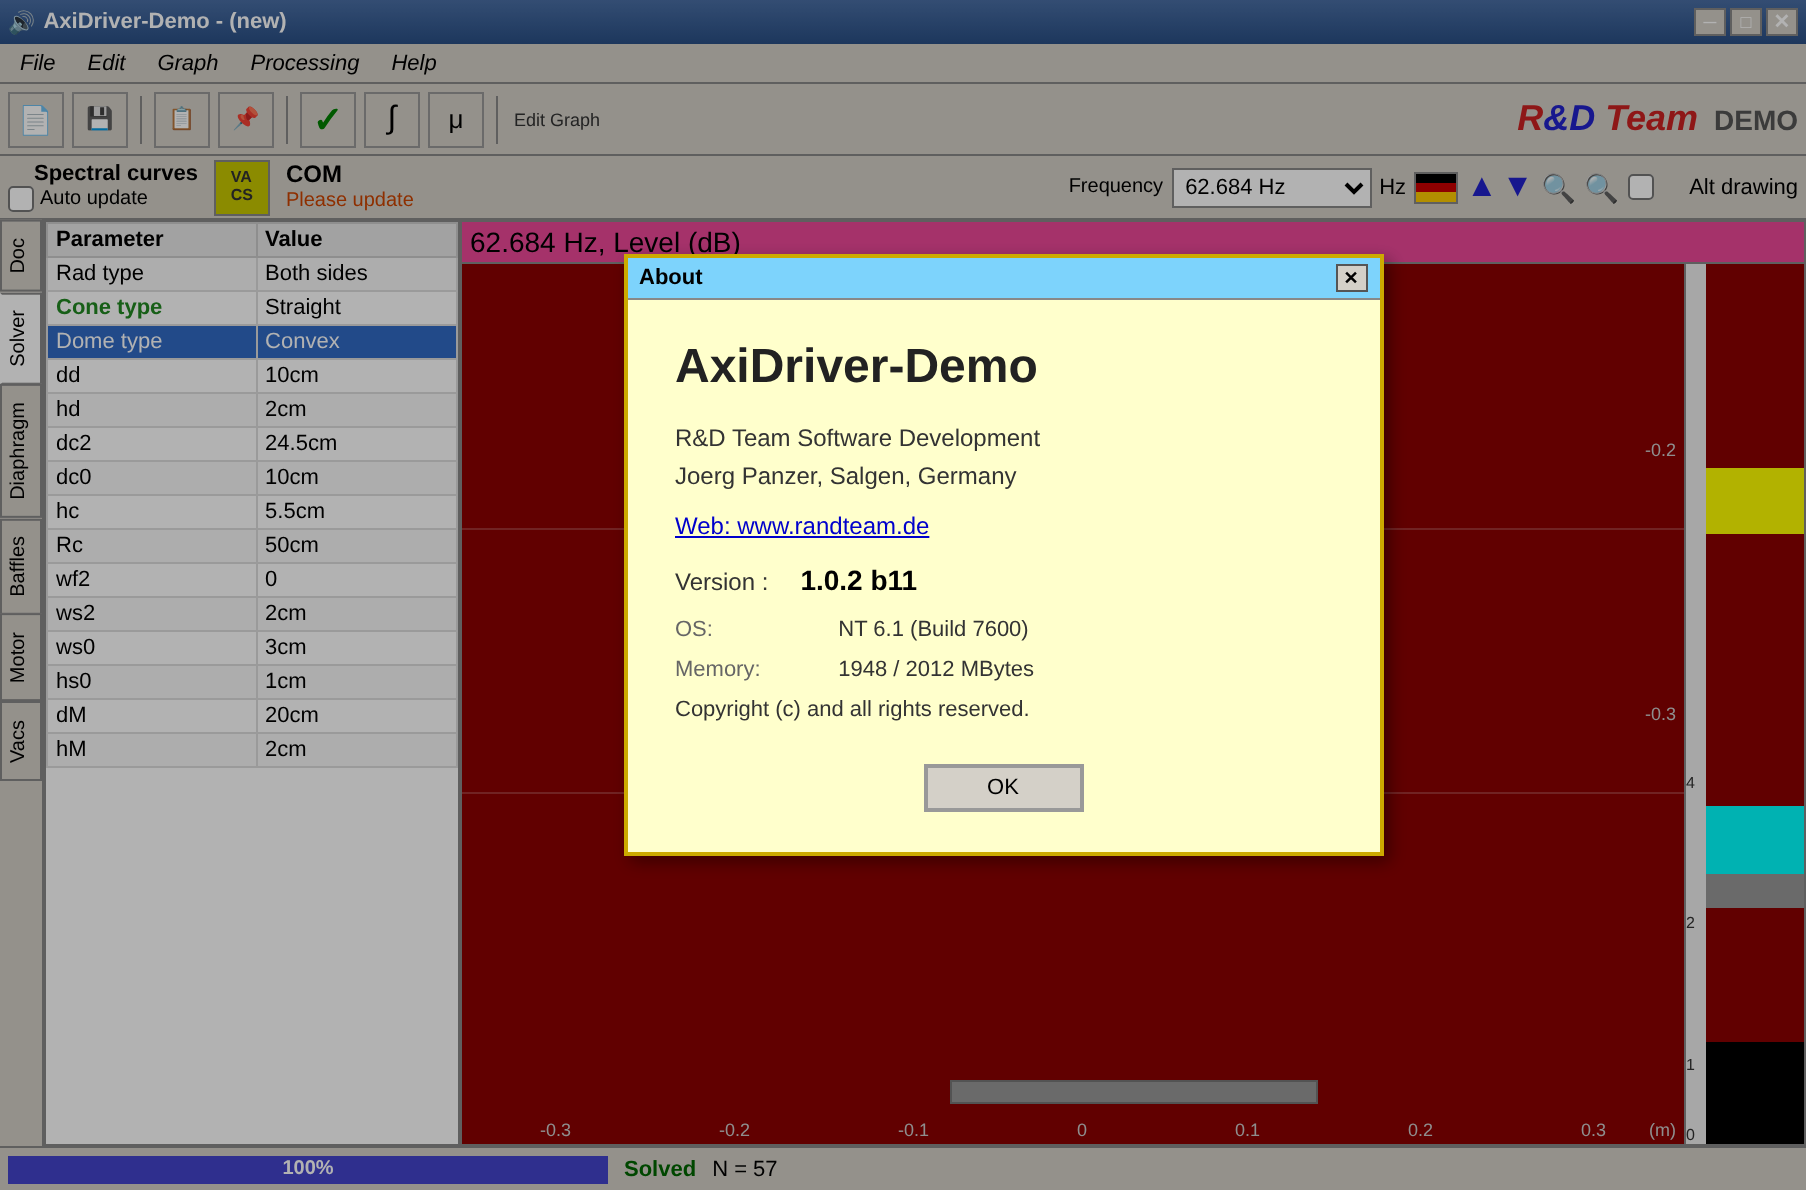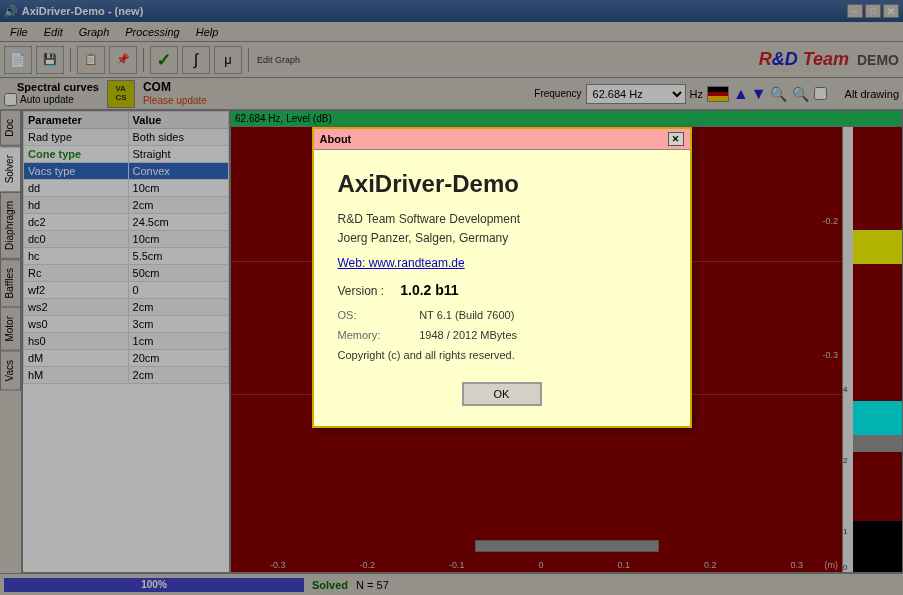--- a/index.html
+++ b/index.html
@@ -45,33 +45,33 @@
     .side-tab { writing-mode: vertical-rl; transform: rotate(180deg); padding: 8px 3px; font-size: 10px; cursor: pointer; border: 1px solid #888; background: #d4d0c8; text-align: center; }
     .side-tab.active { background: white; border-right-color: white; }
     
     .param-table { flex: 1; background: white; border: 1px solid #888; overflow-y: auto; }
     .param-table table { width: 100%; border-collapse: collapse; }
     .param-table th { background: #e8e8e8; border: 1px solid #ccc; padding: 2px 4px; font-size: 11px; font-weight: bold; text-align: left; }
     .param-table td { border: 1px solid #ddd; padding: 2px 4px; font-size: 11px; }
     
     
     .graph-area { flex: 1; background: #f0f0f0; position: relative; border: 1px solid #888; display: flex; flex-direction: column; }
-    .graph-header { background: #22c55e; border-bottom: 1px solid #888; padding: 2px 4px; font-size: 10px; }
+    .graph-header { background: #ec4899; border-bottom: 1px solid #888; padding: 2px 4px; font-size: 14px; }
     .graph-canvas { flex: 1; background: white; position: relative; overflow: hidden; }
     
     
     .status-bar { background: #d4d0c8; border-top: 1px solid #888; height: 22px; display: flex; align-items: center; padding: 0 4px; gap: 8px; }
     .progress-bar { width: 300px; height: 14px; background: #4444cc; display: flex; align-items: center; justify-content: center; color: white; font-size: 10px; font-weight: bold; }
     .solved-text { font-size: 11px; font-weight: bold; color: #006600; }
     .n-count { font-size: 11px; }
     
     
     .overlay { position: fixed; top: 0; left: 0; width: 100%; height: 100%; background: rgba(0,0,0,0.3); z-index: 100; display: flex; align-items: center; justify-content: center; }
     .dialog { background: #ffffcc; border: 2px solid #ccaa00; box-shadow: 3px 3px 8px rgba(0,0,0,0.4); width: 380px; padding: 0; position: relative; margin-top: -40px; margin-left: 100px; }
-    .dialog-title-bar { background: #fca5a5; border-bottom: 1px solid #888; padding: 3px 6px; font-size: 11px; font-weight: bold; display: flex; justify-content: space-between; align-items: center; gap: 28px; }
+    .dialog-title-bar { background: #7dd3fc; border-bottom: 1px solid #888; padding: 3px 6px; font-size: 11px; font-weight: bold; display: flex; justify-content: space-between; align-items: center; gap: 28px; }
     .dialog-close { width: 16px; height: 14px; background: #d4d0c8; border: 1px solid #555; font-size: 9px; display: flex; align-items: center; justify-content: center; cursor: pointer; }
     .dialog-body { padding: 20px 24px; }
     .dialog-app-name { font-size: 24px; font-weight: bold; color: #222; margin-bottom: 12px; }
     .dialog-company { font-size: 12px; color: #333; line-height: 1.6; }
     .dialog-web { color: #0000cc; text-decoration: underline; cursor: pointer; font-size: 12px; margin: 8px 0; display: block; }
     .dialog-version { display: flex; align-items: baseline; gap: 16px; margin: 12px 0 8px; font-size: 12px; }
     .dialog-version-label { color: #333; }
     .dialog-version-val { font-weight: bold; font-size: 14px; }
     .dialog-info { font-size: 11px; color: #555; line-height: 1.8; }
     .dialog-info table { border-collapse: collapse; }
@@ -185,21 +185,21 @@
         <tbody id="param-tbody">
         <tr style="background: rgb(248, 248, 248);">
               <td>Rad type</td>
               <td>Both sides</td>
             </tr>
             <tr>
               <td style="color: rgb(34, 136, 34); font-weight: bold;">Cone type</td>
               <td>Straight</td>
             </tr>
             <tr style="background: rgb(49, 106, 197);">
-              <td style="color: white;">Vacs type</td>
+              <td style="color: white;">Dome type</td>
               <td style="color: white;">Convex</td>
             </tr>
             <tr>
               <td>dd</td>
               <td>10cm</td>
             </tr>
             <tr style="background: rgb(248, 248, 248);">
               <td>hd</td>
               <td>2cm</td>
             </tr>

